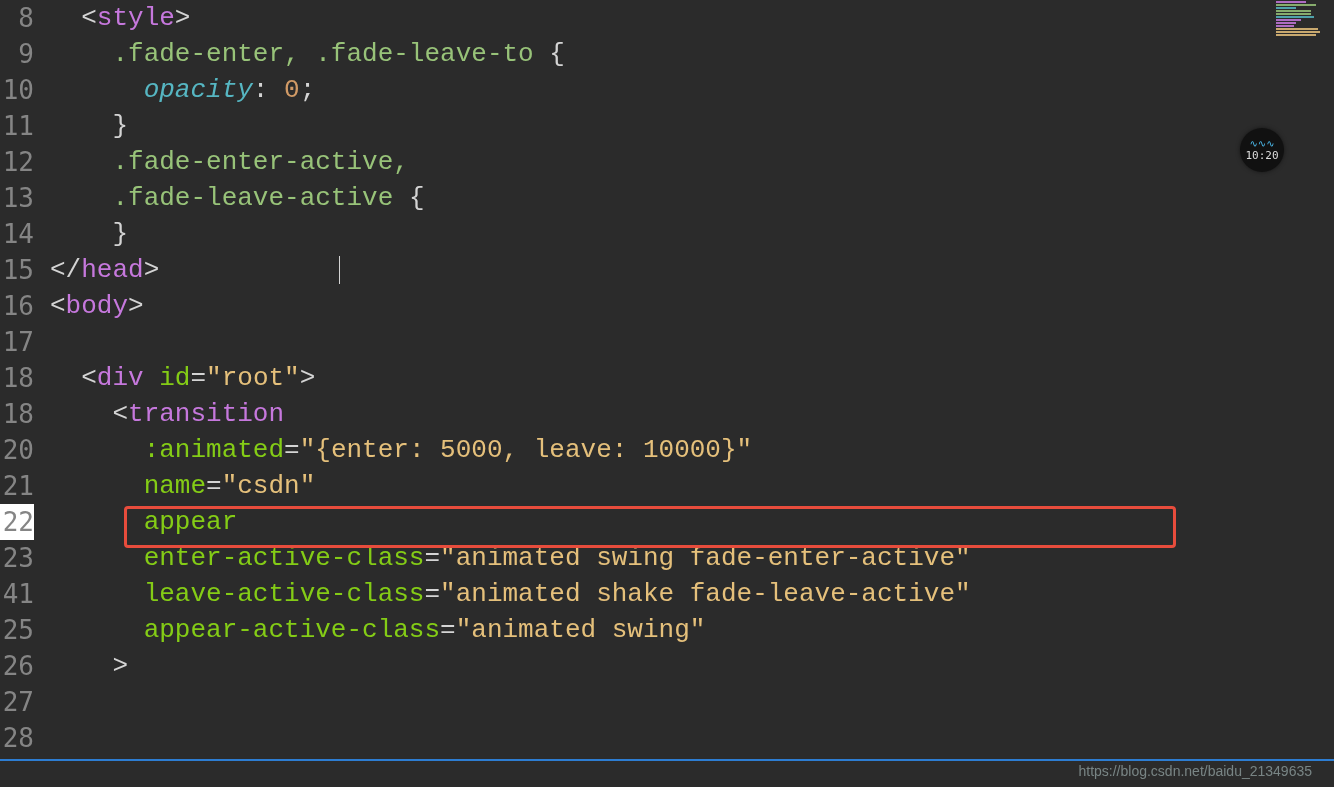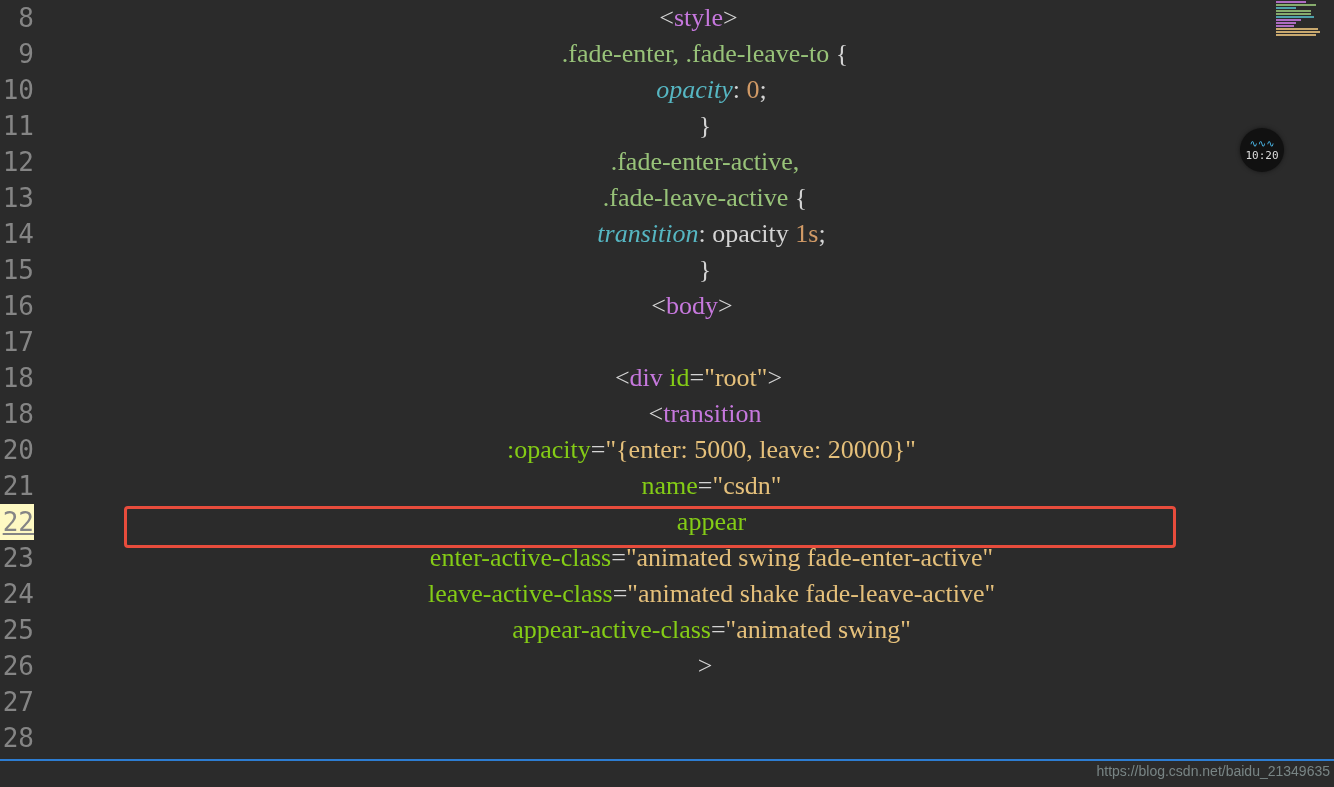--- a/index.html
+++ b/index.html
@@ -33,22 +33,21 @@
 }
 .code-area {
   flex: 1;
   padding-left: 8px;
   position: relative;
 }
 .line {
   height: 36px;
   line-height: 36px;
   white-space: pre;
-  font-family: Liberation Serif, serif;
-  text-align: center;
+  font-family: Liberation Mono, monospace;
 }
 .punct { color: #d4d4d4; }
 .tagname { color: #c678dd; }
 .selector { color: #98c379; }
 .prop { color: #56b6c2; font-style: italic; }
 .value { color: #d4d4d4; }
 .num { color: #d19a66; }
 .attrname { color: #84cc16; }
 .strq { color: #e5c07b; }
 .strv { color: #e5c07b; }
@@ -90,36 +89,35 @@
   font-size: 11px;
   display: flex;
   flex-direction: column;
   align-items: center;
   justify-content: center;
   box-shadow: 0 0 4px rgba(0,0,0,0.5);
 }
 .badge-wave { color: #4fc3f7; font-size: 10px; line-height: 1; }
 .watermark {
   position: absolute;
-  right: 4px;
+  right: 22px;
   bottom: 8px;
   color: #9aa;
   font-size: 14px;
   opacity: 0.7;
   font-family: sans-serif;
 }
 .bottom-line {
   position: absolute;
   left: 0; right: 0; bottom: 26px;
   height: 2px;
   background: #2d7dd2;
 }
 .current-line-gutter {
-  background: #fef9c3;
-  text-decoration: underline;
+  background: #ffffff;
 }
 </style>
 </head>
 <body>
 
 <div class="editor">
   <div class="gutter">
     <div>8</div>
     <div>9</div>
     <div>10</div>
@@ -129,41 +127,41 @@
     <div>14</div>
     <div>15</div>
     <div>16</div>
     <div>17</div>
     <div>18</div>
     <div>18</div>
     <div>20</div>
     <div>21</div>
     <div class="current-line-gutter">22</div>
     <div>23</div>
-    <div>24</div>
+    <div>41</div>
     <div>25</div>
     <div>26</div>
     <div>27</div>
     <div>28</div>
   </div>
 
   <div class="code-area">
     <div class="line">  <span class="punct">&lt;</span><span class="tagname">style</span><span class="punct">&gt;</span></div>
     <div class="line">    <span class="selector">.fade-enter, .fade-leave-to</span><span class="punct"> {</span></div>
     <div class="line">      <span class="prop">opacity</span><span class="punct">: </span><span class="num">0</span><span class="punct">;</span></div>
     <div class="line">    <span class="punct">}</span></div>
     <div class="line">    <span class="selector">.fade-enter-active,</span></div>
     <div class="line">    <span class="selector">.fade-leave-active</span><span class="punct"> {</span></div>
-    <div class="line">      <span class="prop">transition</span><span class="punct">: </span><span class="value">opacity </span><span class="num">1s</span><span class="punct">;</span></div>
     <div class="line">    <span class="punct">}</span></div>
+    <div class="line"><span class="punct">&lt;/</span><span class="tagname">head</span><span class="punct">&gt;</span><span class="text-cursor" style="margin-left:180px;"></span></div>
     <div class="line"><span class="punct">&lt;</span><span class="tagname">body</span><span class="punct">&gt;</span></div>
     <div class="line"></div>
     <div class="line">  <span class="punct">&lt;</span><span class="tagname">div</span><span> </span><span class="attrname">id</span><span class="punct">=</span><span class="strq">"</span><span class="strv">root</span><span class="strq">"</span><span class="punct">&gt;</span></div>
     <div class="line">    <span class="punct">&lt;</span><span class="tagname">transition</span></div>
-    <div class="line">      <span class="attrname">:opacity</span><span class="punct">=</span><span class="strq">"</span><span class="strv">{enter: 5000, leave: 20000}</span><span class="strq">"</span></div>
+    <div class="line">      <span class="attrname">:animated</span><span class="punct">=</span><span class="strq">"</span><span class="strv">{enter: 5000, leave: 10000}</span><span class="strq">"</span></div>
     <div class="line">      <span class="attrname">name</span><span class="punct">=</span><span class="strq">"</span><span class="strv">csdn</span><span class="strq">"</span></div>
     <div class="line">      <span class="attrname">appear</span></div>
     <div class="line">      <span class="attrname">enter-active-class</span><span class="punct">=</span><span class="strq">"</span><span class="strv">animated swing fade-enter-active</span><span class="strq">"</span></div>
     <div class="line">      <span class="attrname">leave-active-class</span><span class="punct">=</span><span class="strq">"</span><span class="strv">animated shake fade-leave-active</span><span class="strq">"</span></div>
     <div class="line">      <span class="attrname">appear-active-class</span><span class="punct">=</span><span class="strq">"</span><span class="strv">animated swing</span><span class="strq">"</span></div>
     <div class="line">    <span class="punct">&gt;</span></div>
 
     <div class="highlight-box" style="left:82px; top:506px; width:1052px; height:42px;"></div>
   </div>
 </div>

